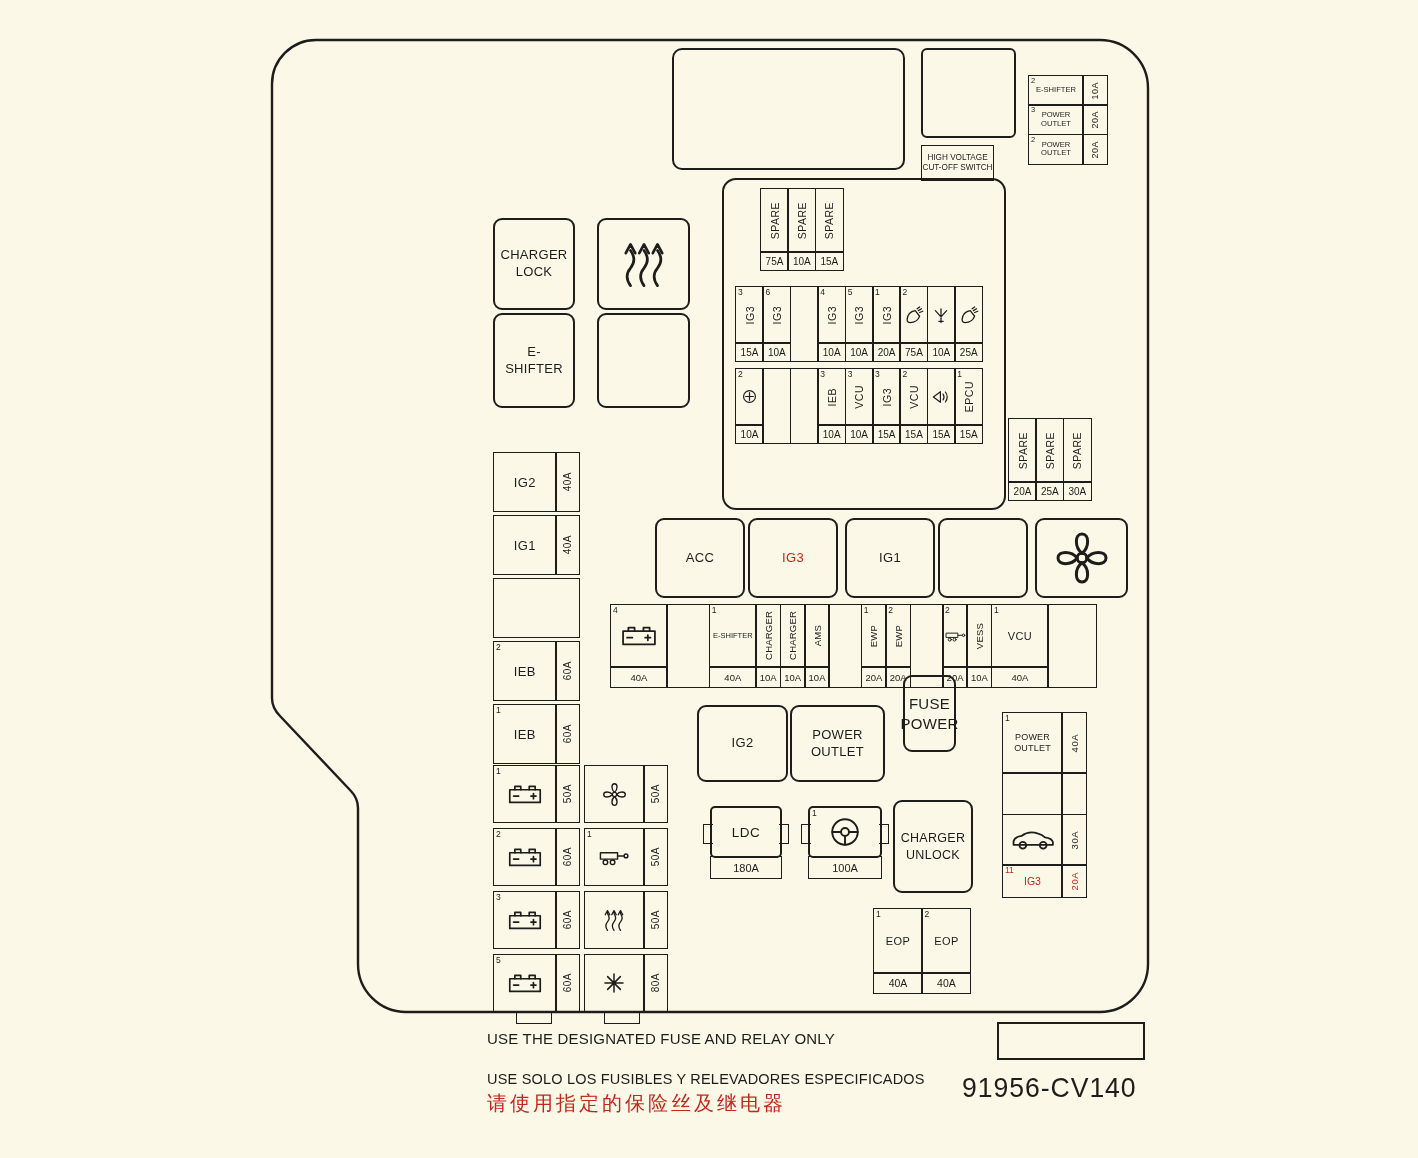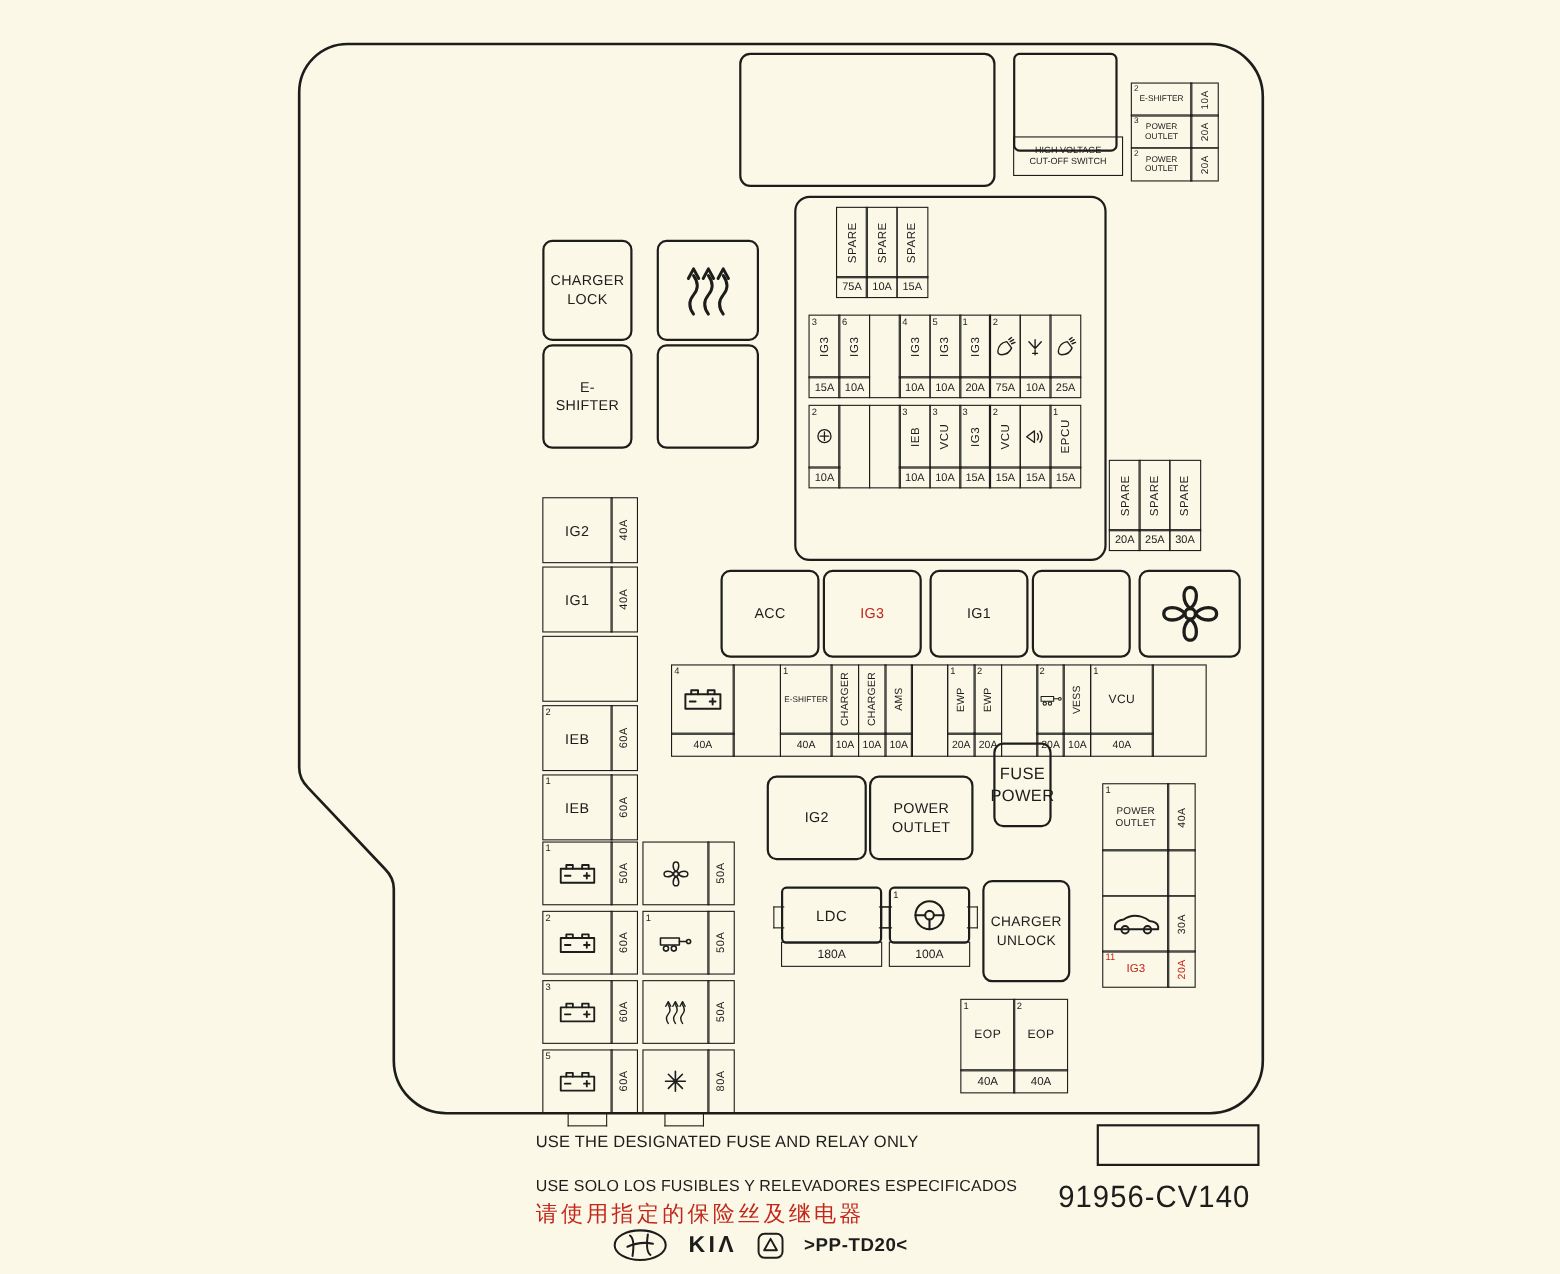--- a/index.html
+++ b/index.html
@@ -86,21 +86,21 @@
 
 <div id="canvas">
 
   <svg class="abs" style="left:0;top:0" width="1418" height="1158" viewBox="0 0 1418 1158">
     <path d="M316,40 H1100 A48,48 0 0 1 1148,88 V964 A48,48 0 0 1 1100,1012 H406 A48,48 0 0 1 358,964 V808 Q358,798 350,790 L280,716 Q272,708 272,698 V84 A44,44 0 0 1 316,40 Z" fill="none" stroke="#1d1d1b" stroke-width="2.4"></path>
   </svg>
 
   <div class="abs bx r10" style="left:672px;top:48px;width:233px;height:122px"></div>
 
   <div class="abs bx r6" style="left:921px;top:48px;width:95px;height:90px"></div>
-  <div class="abs hvlbl" style="left:921px;top:124px;width:100px;height:36px">
+  <div class="abs hvlbl" style="left:921px;top:145px;width:73px;height:36px">
     <span>HIGH VOLTAGE</span>
     <span>CUT-OFF SWITCH</span>
   </div>
 
   <div class="abs" id="tr-table">
     <div class="trrow">
       <div class="trlbl">
           <span class="num">2</span>
           <span>E-SHIFTER</span>
         </div>
@@ -654,21 +654,21 @@
       <div class="b">
           <span class="num">11</span>
           <span style="font-size:10.5px">IG3</span>
         </div>
       <div class="a">
           <span class="vt">20A</span>
         </div>
     </div>
   </div>
 
-  <div class="abs lunit" style="left:710px;top:806px;width:92px">
+  <div class="abs lunit" style="left:710px;top:806px;width:72px">
     <div class="lbody tabs">
         <span>LDC</span>
       </div>
     <div class="lamp">180A</div>
   </div>
   <div class="abs lunit" style="left:808px;top:806px;width:74px">
     <div class="lbody tabs">
         <span class="num">1</span>
         <svg width="34" height="34" viewBox="0 0 36 36">
           <g class="s">
@@ -700,33 +700,17 @@
           <span class="hl">EOP</span>
         </div>
         <div class="a">40A</div>
       </div>
   </div>
 
   <div class="abs note note-caps" style="left:487px;top:1030px">USE THE DESIGNATED FUSE AND RELAY ONLY</div>
   <div class="abs note" style="left:487px;top:1071px">USE SOLO LOS FUSIBLES Y RELEVADORES ESPECIFICADOS</div>
   <div class="abs zh" style="left:487px;top:1090px">请使用指定的保险丝及继电器</div>
 
-  <div class="abs" style="left:556px;top:1116px;display:flex;align-items:center;gap:18px">
-    <svg width="52" height="32" viewBox="0 0 56 34">
-        <g class="s">
-          <ellipse cx="28" cy="17" rx="25" ry="14.5"></ellipse>
-          <path d="M18 7.5 q5 3.5 2.5 20 M38 26.5 q-5 -3.5 -2.5 -20 M15.5 18.5 q12 -5.5 25 -3"></path>
-        </g>
-      </svg>
-    <span class="kia">KIΛ</span>
-    <svg width="25" height="25" viewBox="0 0 28 28">
-        <g class="s">
-          <rect x="1.8" y="1.8" width="24.4" height="24.4" rx="6"></rect>
-          <path d="M14 7 L20.5 18.5 H7.5 Z"></path>
-        </g>
-      </svg>
-    <span class="mat">&gt;PP-TD20&lt;</span>
-  </div>
 
   <div class="abs bx" style="left:997px;top:1022px;width:148px;height:38px"></div>
   <div class="abs pn" style="left:962px;top:1072px">91956-CV140</div>
 
 </div>
 
 </body></html>

